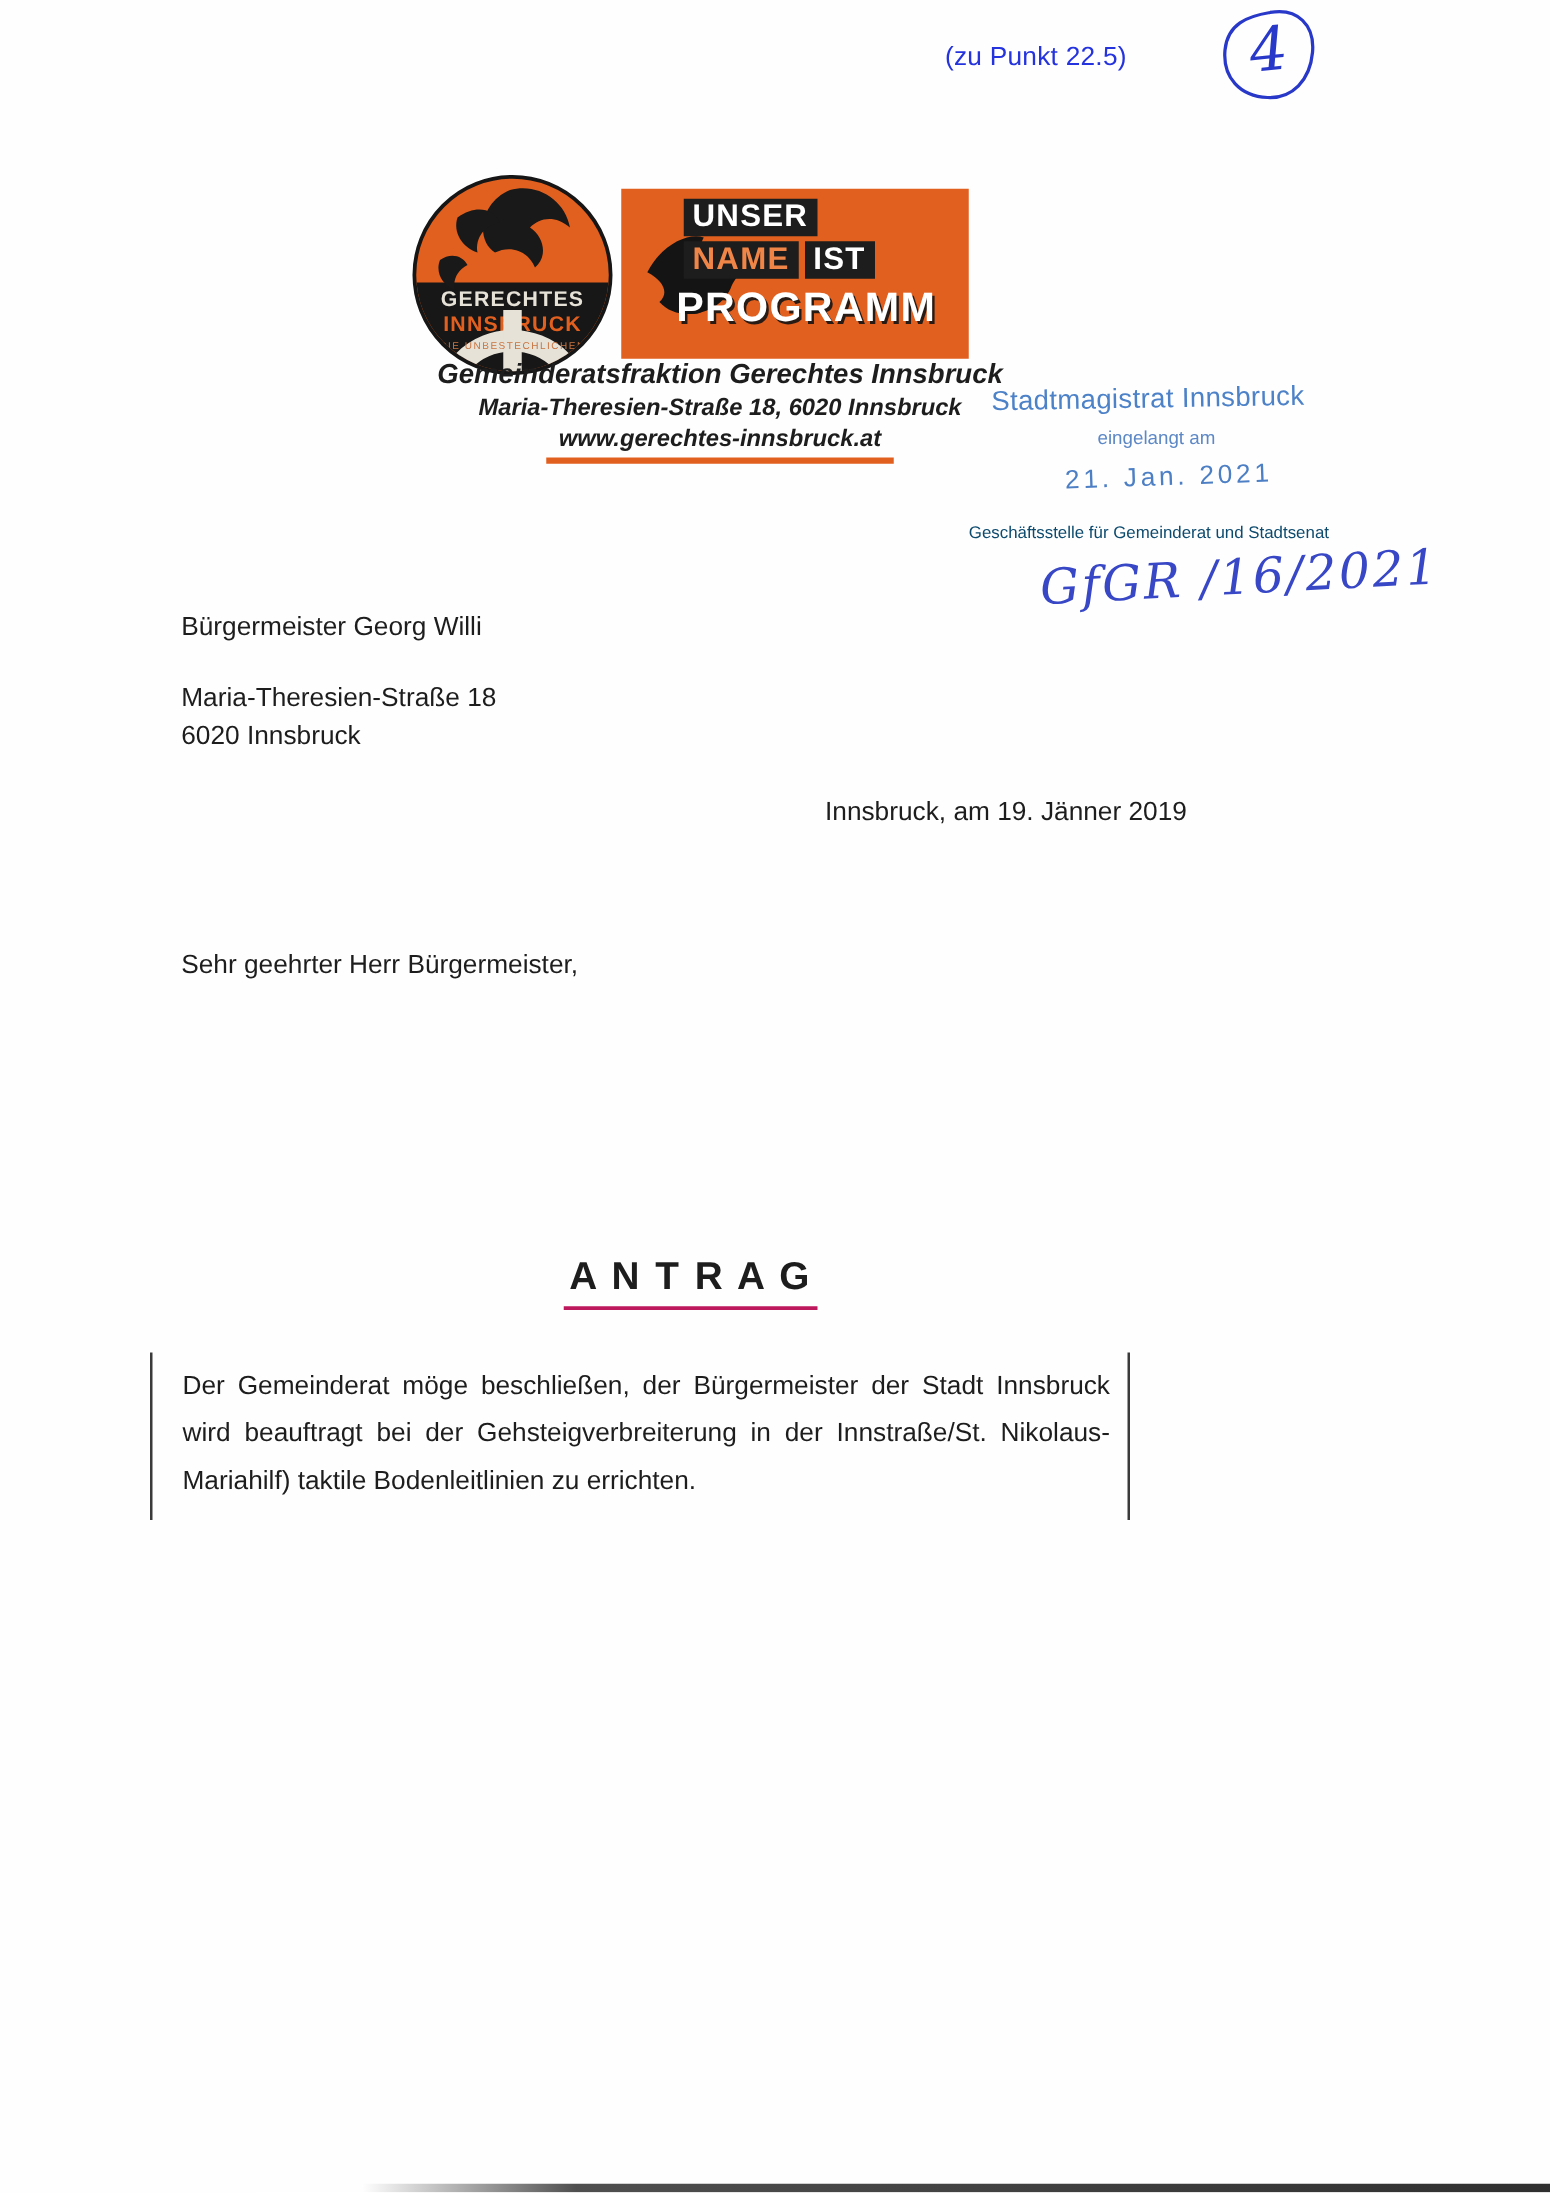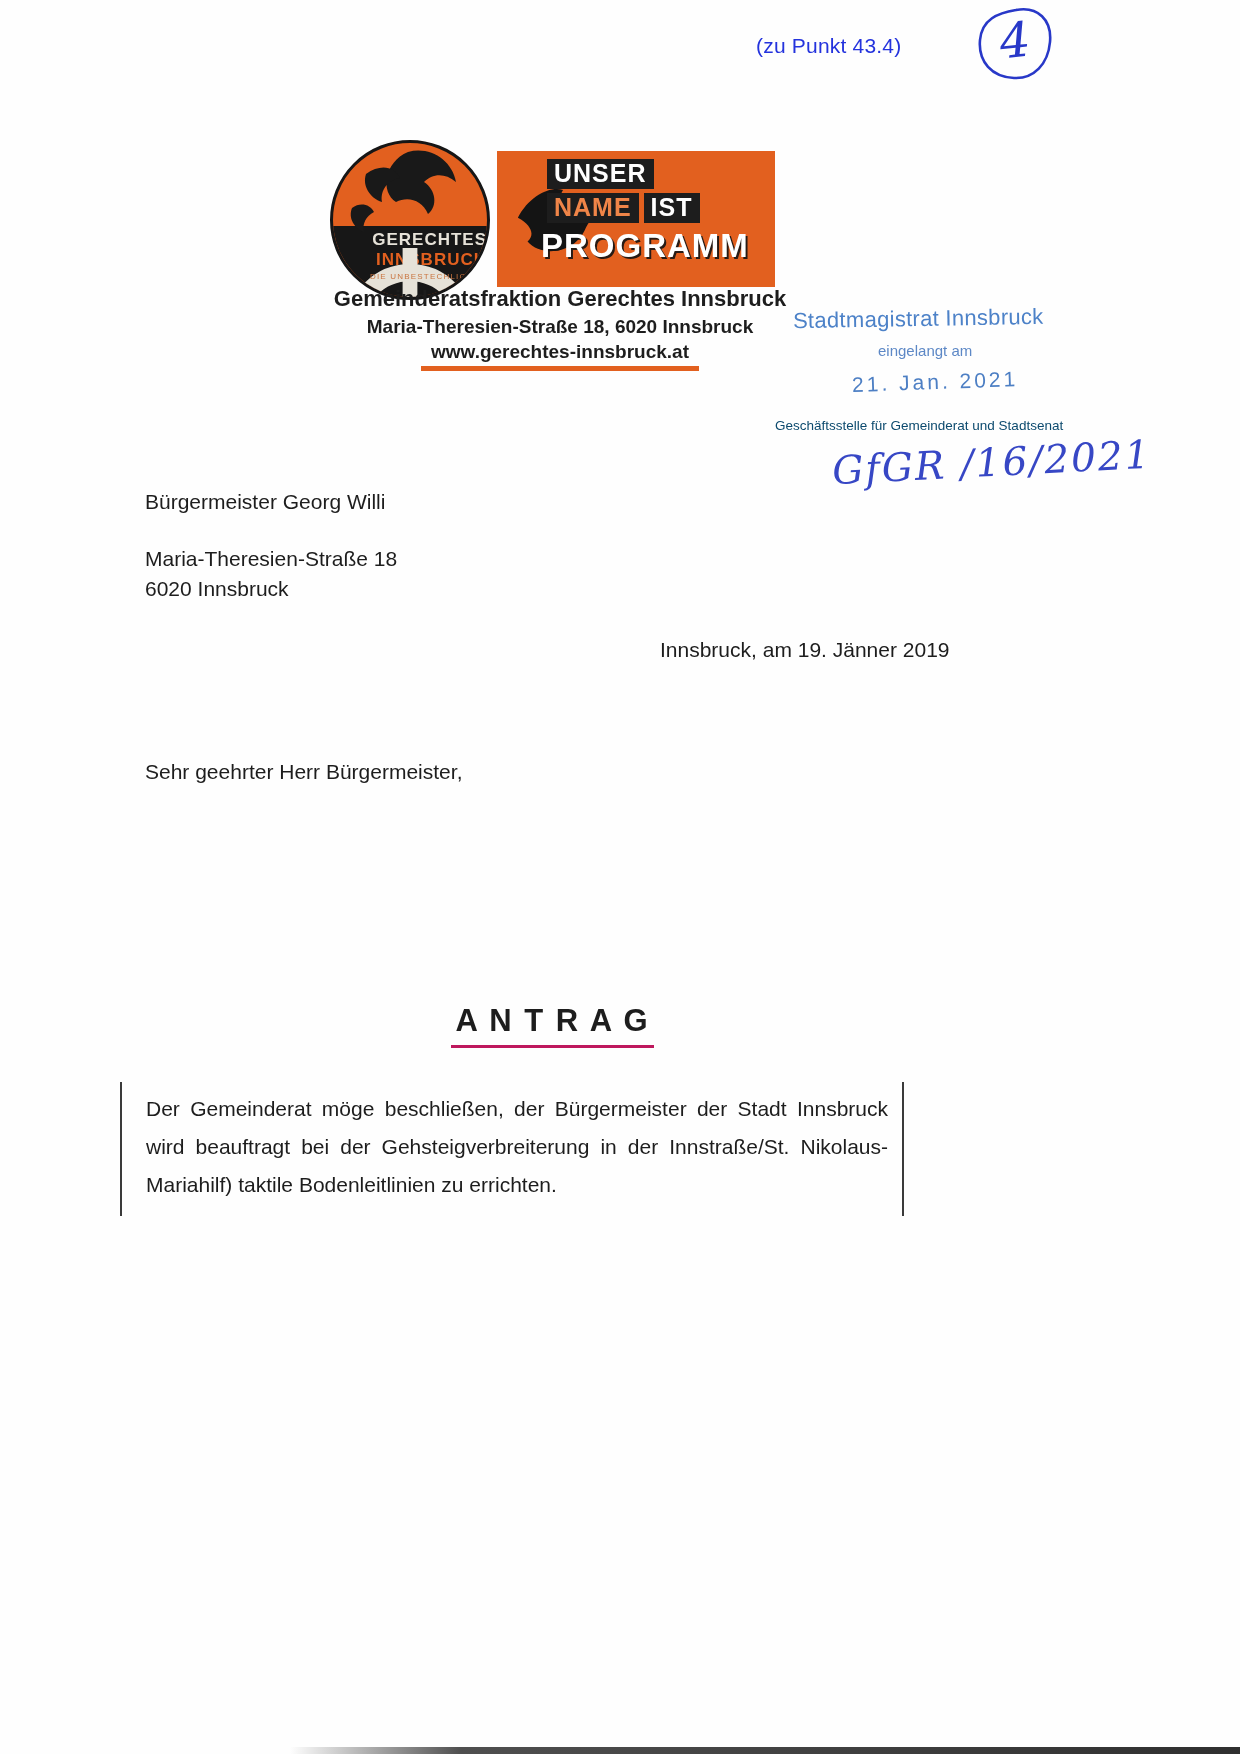--- a/index.html
+++ b/index.html
@@ -24,21 +24,21 @@
     font-size:48px; color:#2838c8; font-family:"DejaVu Serif", serif;
     font-style:italic; transform:rotate(-6deg);
   }
 
   
   .logo-circle {
     position:absolute; left:330px; top:140px; width:160px; height:160px;
     border-radius:50%; background:#e2601f; border:3px solid #161616; overflow:hidden;
   }
   .logo-circle svg { position:absolute; left:-3px; top:-3px; width:160px; height:160px; }
-  .lc-line { position:absolute; width:100%; text-align:right; line-height:1; }
+  .lc-line { position:absolute; width:100%; text-align:center; line-height:1; }
   .lc1 { top:88px; color:#e6e2d8; font-weight:bold; font-size:17px; letter-spacing:1px; }
   .lc2 { top:108px; color:#e2601f; font-weight:bold; font-size:17px; letter-spacing:1px; }
   .lc2 .xhair { display:inline-block; vertical-align:middle; margin-right:3px; }
   .lc3 { top:130px; color:#c9743f; font-size:8px; letter-spacing:1.2px; }
 
   
   .banner {
     position:absolute; left:497px; top:151px; width:278px; height:136px;
     background:#e2601f; overflow:hidden;
   }
@@ -50,21 +50,21 @@
     background:#1d1d1d; color:#ffffff; font-weight:bold; font-size:25px;
     padding:2px 7px 3px; display:inline-block; letter-spacing:1px;
   }
   .darkbox.name { color:#f08548; margin-right:5px; }
   .br3 {
     margin:6px 0 0 44px; color:#ffffff; font-weight:bold; font-size:33px;
     letter-spacing:1px; text-shadow:2px 2px 0 rgba(20,20,20,0.9);
   }
 
   
-  .letterhead { position:absolute; left:270px; top:286px; width:580px; text-align:center; }
+  .letterhead { position:absolute; left:286px; top:286px; width:580px; text-align:center;font-style:italic; }
   .lh-org { font-size:22px; font-weight:bold; }
   .lh-addr { font-size:19px; font-weight:bold; margin-top:4px; }
   .lh-web {
     display:inline-block; font-size:19px; font-weight:bold; margin-top:3px;
     border-bottom:5px solid #e2601f; padding:0 10px 3px;
   }
 
   
   .stamp-office {
     position:absolute; left:793px; top:306px; font-size:22px; color:#4d82c8;
@@ -112,21 +112,21 @@
   .scan-edge {
     position:absolute; left:290px; bottom:0; width:950px; height:7px;
     background:linear-gradient(to right, rgba(30,30,30,0), rgba(35,35,35,0.8) 18%, rgba(25,25,25,0.9));
   }
 </style>
 </head>
 <body>
 
 <div class="page">
 
-  <div class="note-top">(zu Punkt 43.4)</div>
+  <div class="note-top">(zu Punkt 22.5)</div>
 
   <div class="pagenum">
     <svg viewBox="0 0 86 80">
       <path d="M44,6 C66,2 80,16 78,38 C76,60 62,75 42,74 C20,73 6,58 8,36 C10,15 26,9 44,6" fill="none" stroke="#2838c8" stroke-width="2.6" stroke-linecap="round"></path>
     </svg>
     <div class="digit">4</div>
   </div>
 
   <div class="logo-circle">
     <svg viewBox="0 0 160 160">

